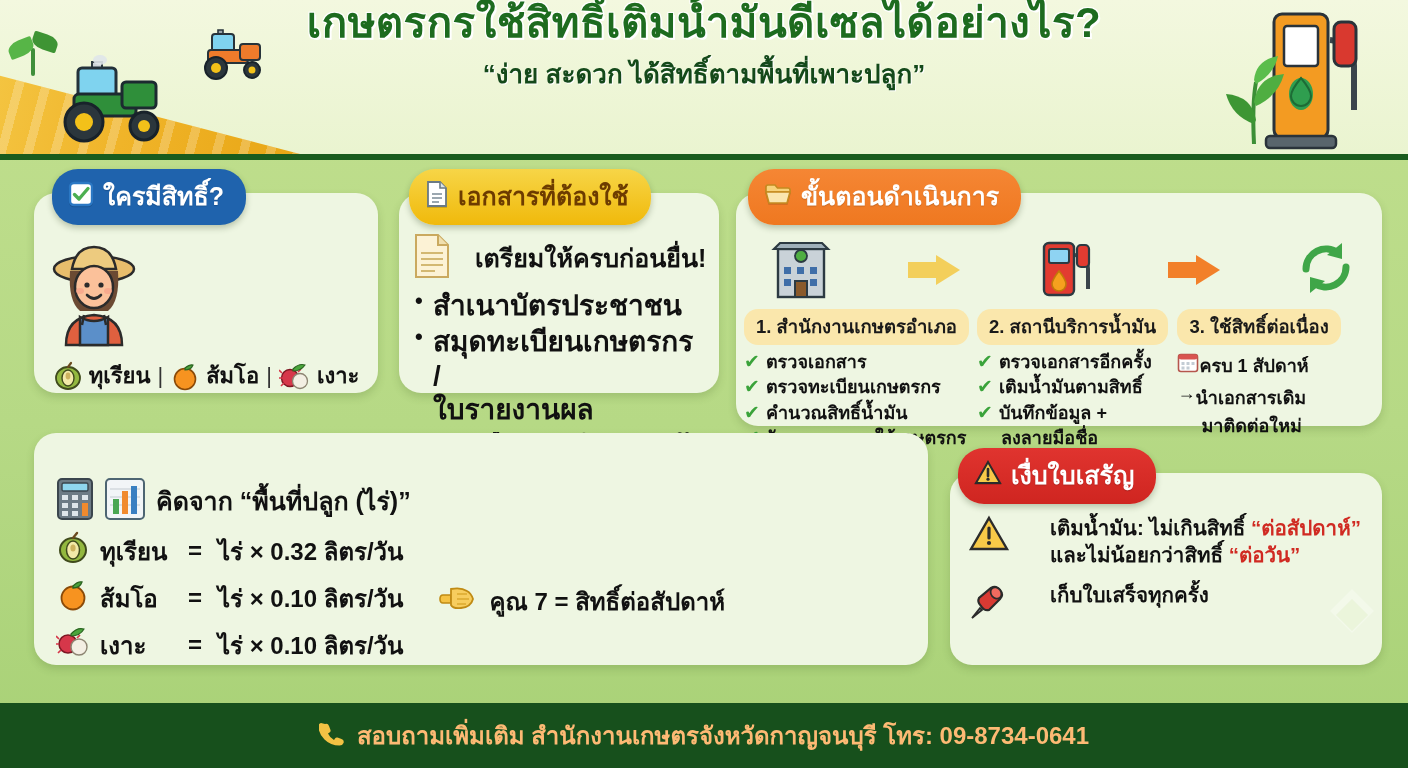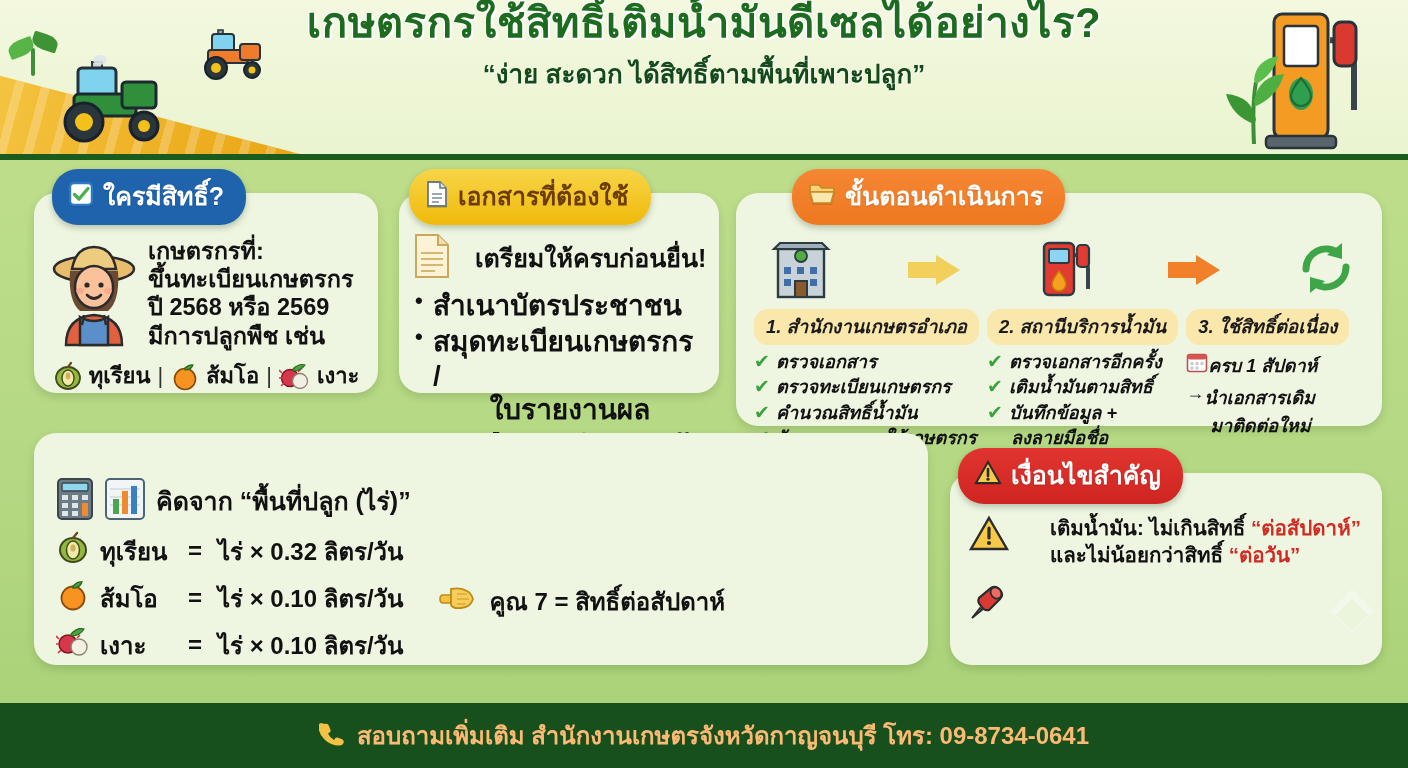--- a/index.html
+++ b/index.html
@@ -90,38 +90,38 @@
 
   
   #card-docs { left: 399px; top: 33px; width: 320px; height: 200px; }
   #badge-docs { left: 409px; top: 9px; background: #f1c40f; color: #7a4a00; text-shadow:none;}
   #badge-docs { background: linear-gradient(180deg,#f7d547 0%,#f0b90b 100%); color:#6d3c00; }
   .docs-head { display:flex; align-items:center; gap:24px; padding: 40px 0 0 14px;}
   .docs-head .t { font-size: 25px; font-weight: 700; color:#111; }
   .docs-list { margin: 6px 12px 0 16px; font-size: 28px; font-weight: 700; color:#111; line-height:1.22;}
   .docs-list li { list-style: none; position: relative; padding-left: 18px; margin-bottom: 2px;}
   .docs-list li::before { content:"•"; position:absolute; left:0; top:-1px; font-size:22px;}
-  .docs-list li span.cont { display:block; padding-left: 0; text-align: center; }
+  .docs-list li span.cont { display:block; padding-left: 0; }
 
   
   #card-steps { left: 736px; top: 33px; width: 646px; height: 233px; }
-  #badge-steps { left: 792px; top: 9px; background: linear-gradient(180deg,#f58634 0%,#ef7820 100%); }
+  #badge-steps { left: 748px; top: 9px; background: linear-gradient(180deg,#f58634 0%,#ef7820 100%); }
   .steps-icons { display:flex; align-items:center; justify-content:space-between; padding: 44px 26px 0 30px; }
   .arrow-y, .arrow-o { width: 56px; height: 30px; position: relative; }
   .arrow-y::before, .arrow-o::before {
     content:""; position:absolute; left:0; top:7px; width:32px; height:16px;
   }
   .arrow-y::after, .arrow-o::after {
     content:""; position:absolute; left:28px; top:0; width:0; height:0;
     border-top:15px solid transparent; border-bottom:15px solid transparent;
   }
   .arrow-y::before{ background:#f3cf5b; } .arrow-y::after{ border-left:24px solid #f3cf5b; }
   .arrow-o::before{ background:#f2802a; } .arrow-o::after{ border-left:24px solid #f2802a; }
 
-  .steps-cols { display:flex; padding: 6px 8px 0 14px; font-style: italic; }
+  .steps-cols { display:flex; padding: 6px 8px 0 4px; }
   .step-col { flex:1; padding: 0 4px; }
   .step-pill {
     display:inline-block; background:#fae7ac; border-radius:14px;
     padding: 3px 12px 4px; font-size: 18.5px; font-weight: 700; color:#1a1a1a; white-space:nowrap;
   }
   .step-col.c3 .step-pill { background:#fae7ac; }
   .step-items { margin-top: 6px; font-size: 18px; font-weight: 700; color:#111; line-height:1.3;}
   .step-items li { list-style:none; display:flex; gap:6px; margin-bottom: 2px; }
   .chk { color:#3aa33a; font-size: 19px; font-weight: 900; line-height: 1.15; flex:none;}
   .c3-line { display:flex; gap:0; margin-bottom:3px; font-size:18px;font-weight:700;color:#111;}
@@ -245,26 +245,20 @@
           <ellipse cx="48" cy="52" rx="19" ry="21" fill="#fbc19a" stroke="#2b2b2b" stroke-width="2.5"></ellipse>
           <circle cx="41" cy="50" r="2.6" fill="#2b2b2b"></circle>
             <circle cx="55" cy="50" r="2.6" fill="#2b2b2b"></circle>
           <path d="M41 60 q7 7 14 0" stroke="#2b2b2b" stroke-width="2.6" fill="none" stroke-linecap="round"></path>
           <ellipse cx="34" cy="56" rx="4" ry="3" fill="#f7a48a" opacity=".8"></ellipse>
           <ellipse cx="62" cy="56" rx="4" ry="3" fill="#f7a48a" opacity=".8"></ellipse>
           <path d="M20 110 q0 -28 28 -30 q28 2 28 30z" fill="#e0603f" stroke="#2b2b2b" stroke-width="2.5"></path>
           <path d="M34 82 l0 28 h28 l0 -28 q-14 8 -28 0z" fill="#5b8fc9" stroke="#2b2b2b" stroke-width="2.5"></path>
           <path d="M38 80 l-2 10 M58 80 l2 10" stroke="#2b2b2b" stroke-width="2.5"></path>
         </svg>
-      </div>
-      <div class="elig-text">
-        <div>เกษตรกรที่:</div>
-        <div>ขึ้นทะเบียนเกษตรกร</div>
-        <div>ปี 2568 หรือ 2569</div>
-        <div>มีการปลูกพืช เช่น</div>
       </div>
     </div>
     <div class="fruit-row">
       <span>
         <svg width="30" height="30" viewBox="0 0 30 30">
             <ellipse cx="15" cy="17" rx="12" ry="11" fill="#93b83f" stroke="#3f4a1c" stroke-width="1.8"></ellipse>
             <ellipse cx="15" cy="17" rx="6" ry="8" fill="#f2e9a8" stroke="#3f4a1c" stroke-width="1.4"></ellipse>
             <ellipse cx="15" cy="15" rx="2.4" ry="3.4" fill="#cdb25f"></ellipse>
             <path d="M15 6 l3 -4" stroke="#6b4a1e" stroke-width="2.2" stroke-linecap="round"></path>
           </svg>
@@ -530,21 +524,21 @@
   </div>
 
   <div class="badge" id="badge-cond">
     <span class="bicon">
       <svg width="28" height="26" viewBox="0 0 28 26">
           <path d="M14 2 L26 23 H2z" fill="#f7c948" stroke="#2b2b2b" stroke-width="2"></path>
           <path d="M14 9 v7" stroke="#2b2b2b" stroke-width="2.6" stroke-linecap="round"></path>
           <circle cx="14" cy="19.2" r="1.6" fill="#2b2b2b"></circle>
         </svg>
     </span>
-    <span>เงื่อนไขสำคัญ</span>
+    <span>เงื่บใบเสรัญ</span>
   </div>
   <div class="card" id="card-cond">
     <div class="cond-row first">
       <span style="flex:none;">
         <svg width="42" height="38" viewBox="0 0 42 38">
             <path d="M21 3 L39 34 H3z" fill="#f7c948" stroke="#2b2b2b" stroke-width="2.4"></path>
             <path d="M21 13 v10" stroke="#2b2b2b" stroke-width="3.2" stroke-linecap="round"></path>
             <circle cx="21" cy="28" r="2.1" fill="#2b2b2b"></circle>
           </svg>
       </span>
@@ -559,20 +553,21 @@
     </div>
     <div class="cond-row second">
       <span style="flex:none;">
         <svg width="42" height="40" viewBox="0 0 42 40">
             <path d="M12 26 L4 36 l10 -8z" fill="#93a3ae" stroke="#2b2b2b" stroke-width="1.8"></path>
             <path d="M13 24 q-4 -4 -2 -8 l12 -10 q5 -3 9 2 q4 5 0 9 l-11 11 q-5 1 -8 -4z" fill="#d93a33" stroke="#2b2b2b" stroke-width="2.2"></path>
             <ellipse cx="28" cy="11" rx="5" ry="6" fill="#f06a5f" stroke="#2b2b2b" stroke-width="1.8" transform="rotate(-40 28 11)"></ellipse>
           </svg>
       </span>
       <div class="cond-txt">
+        <div class="ind">เก็บใบเสร็จทุกครั้ง</div>
       </div>
     </div>
   </div>
 
   <div class="corner-fan">
     <svg width="80" height="44" viewBox="0 0 80 44">
         <path d="M40 0 L62 22 L40 44 L18 22z" fill="#ffffff" opacity=".55"></path>
         <path d="M40 10 L56 26 L40 42 L24 26z" fill="#dff0c8" opacity=".7"></path>
       </svg>
   </div>

